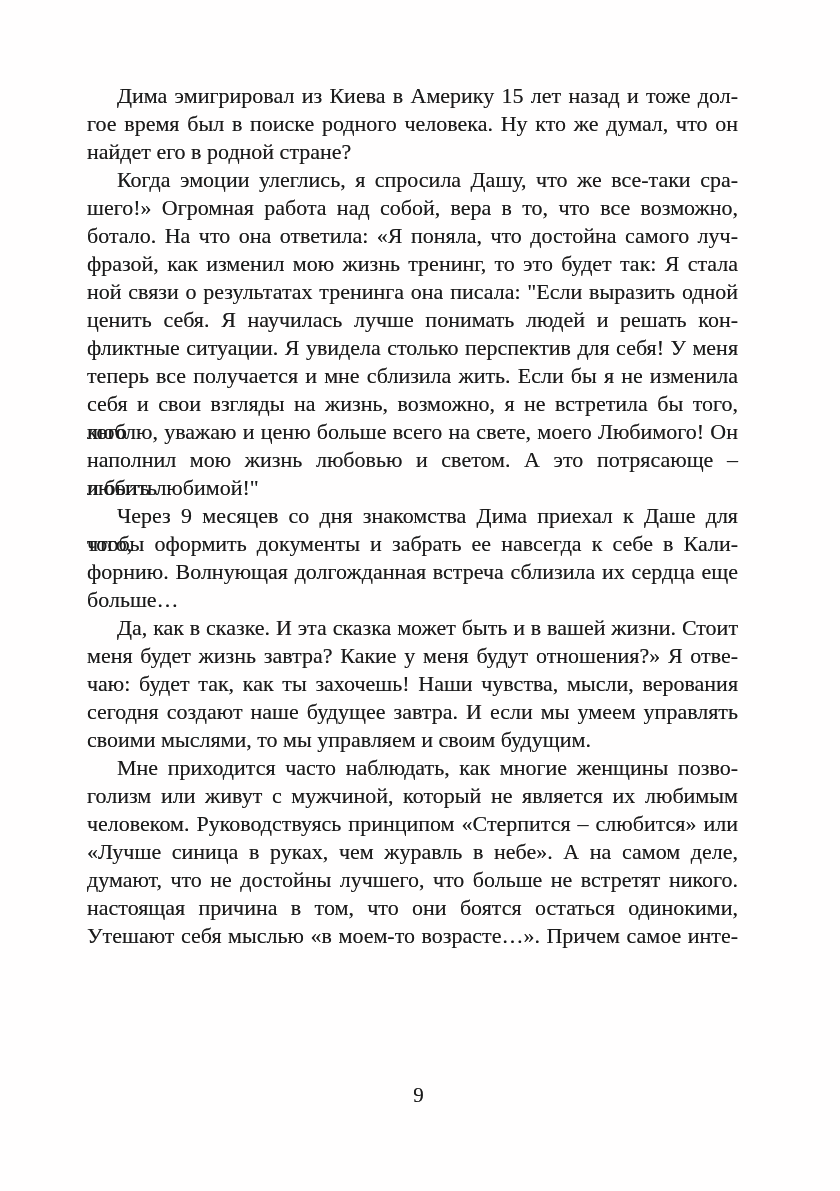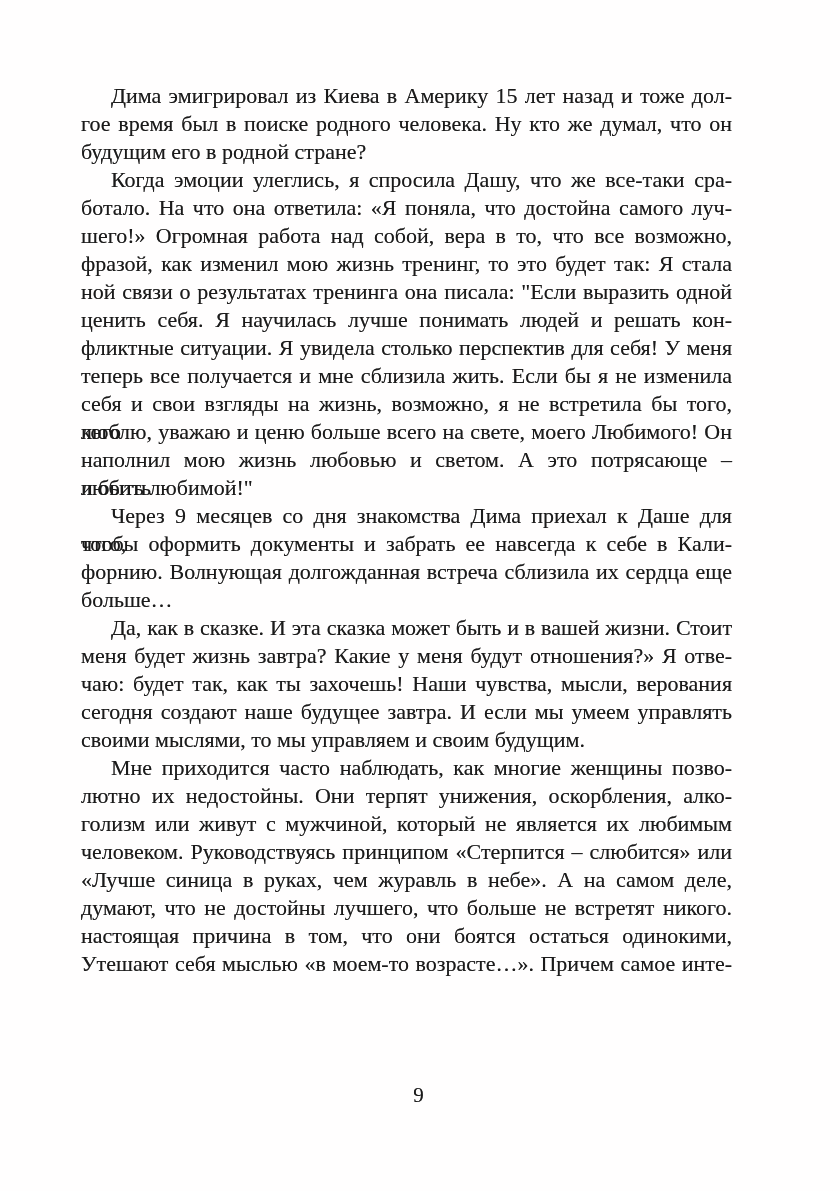--- a/index.html
+++ b/index.html
@@ -15,21 +15,21 @@
     font-family: "Liberation Serif", "DejaVu Serif", serif;
     color: #1b1b1b;
   }
   .page {
     position: absolute;
     inset: 0;
     background: #fffefe;
   }
   .text-area {
     position: absolute;
-    left: 81px;
+    left: 87px;
     top: 82px;
     width: 651px;
   }
   .para {
     margin: 0;
     padding: 0;
   }
   .line {
     display: block;
     height: 28px;
@@ -61,26 +61,26 @@
   }
 </style>
 </head>
 <body>
 
 <div class="page">
   <main class="text-area" id="paragraphs">
       <p class="para">
         <span class="line first just">Дима эмигрировал из Киева в Америку 15 лет назад и тоже дол-</span>
         <span class="line just">гое время был в поиске родного человека. Ну кто же думал, что он</span>
-        <span class="line flush">будущим его в родной стране?</span>
+        <span class="line flush">найдет его в родной стране?</span>
       </p>
       <p class="para">
         <span class="line first just">Когда эмоции улеглись, я спросила Дашу, что же все-таки сра-</span>
+        <span class="line just">шего!» Огромная работа над собой, вера в то, что все возможно,</span>
         <span class="line just">ботало. На что она ответила: «Я поняла, что достойна самого луч-</span>
-        <span class="line just">шего!» Огромная работа над собой, вера в то, что все возможно,</span>
         <span class="line just">фразой, как изменил мою жизнь тренинг, то это будет так: Я стала</span>
         <span class="line just">ной связи о результатах тренинга она писала: "Если выразить одной</span>
         <span class="line just">ценить себя. Я научилась лучше понимать людей и решать кон-</span>
         <span class="line just">фликтные ситуации. Я увидела столько перспектив для себя! У меня</span>
         <span class="line just">теперь все получается и мне сблизила жить. Если бы я не изменила</span>
         <span class="line just">себя и свои взгляды на жизнь, возможно, я не встретила бы того, кого</span>
         <span class="line just">люблю, уважаю и ценю больше всего на свете, моего Любимого! Он</span>
         <span class="line just">наполнил мою жизнь любовью и светом. А это потрясающе – любить</span>
         <span class="line flush">и быть любимой!"</span>
       </p>
@@ -92,21 +92,20 @@
       </p>
       <p class="para">
         <span class="line first just">Да, как в сказке. И эта сказка может быть и в вашей жизни. Стоит</span>
         <span class="line just">меня будет жизнь завтра? Какие у меня будут отношения?» Я отве-</span>
         <span class="line just">чаю: будет так, как ты захочешь! Наши чувства, мысли, верования</span>
         <span class="line just">сегодня создают наше будущее завтра. И если мы умеем управлять</span>
         <span class="line flush">своими мыслями, то мы управляем и своим будущим.</span>
       </p>
       <p class="para">
         <span class="line first just">Мне приходится часто наблюдать, как многие женщины позво-</span>
-        <span class="line just">лютно их недостойны. Они терпят унижения, оскорбления, алко-</span>
         <span class="line just">голизм или живут с мужчиной, который не является их любимым</span>
         <span class="line just">человеком. Руководствуясь принципом «Стерпится – слюбится» или</span>
         <span class="line just">«Лучше синица в руках, чем журавль в небе». А на самом деле,</span>
         <span class="line just">думают, что не достойны лучшего, что больше не встретят никого.</span>
         <span class="line just">настоящая причина в том, что они боятся остаться одинокими,</span>
         <span class="line just">Утешают себя мыслью «в моем-то возрасте…». Причем самое инте-</span>
       </p>
     </main>
   <footer class="page-number">9</footer>
 </div>

